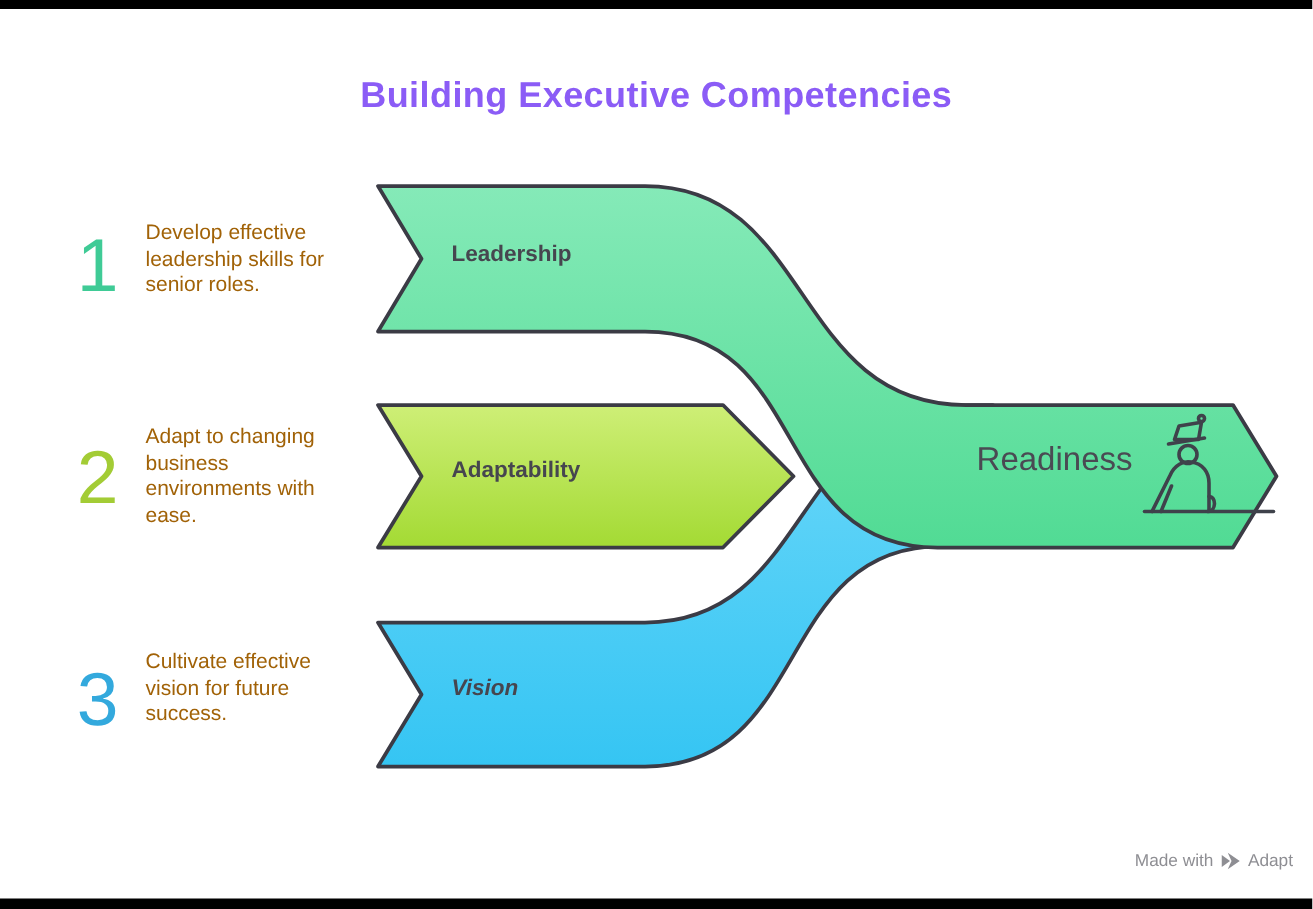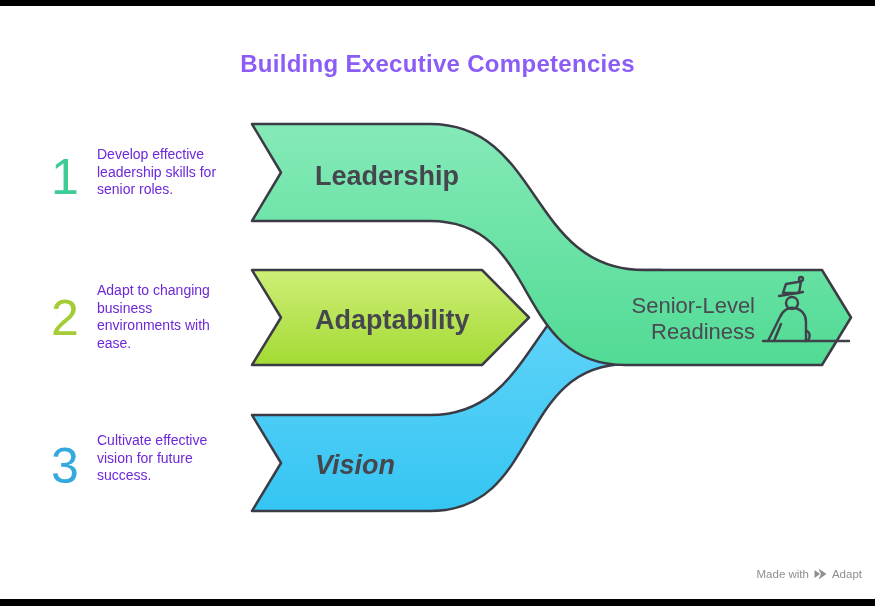--- a/index.html
+++ b/index.html
@@ -21,28 +21,28 @@
   .step-number{
     position:absolute;left:45px;width:40px;text-align:center;
     font-size:50px;font-weight:400;line-height:38px;
   }
   .step-number.n1{top:158px;color:#3fcb96;}
   .step-number.n2{top:299px;color:#a3cc35;}
   .step-number.n3{top:447px;color:#33a9dd;}
 
   .step-desc{
     position:absolute;left:97px;width:134px;
-    font-size:14px;line-height:17.5px;color:#6d28d9;
+    font-size:14px;line-height:17.5px;color:#a16207;
   }
   .step-desc.d1{top:146px;}
   .step-desc.d2{top:282px;}
   .step-desc.d3{top:432px;}
 
   .band-label{
-    position:absolute;left:315px;font-size:27px;font-weight:bold;color:#46464f;
+    position:absolute;left:301px;font-size:15px;font-weight:bold;color:#46464f;
   }
   .band-label.b1{top:161px;}
   .band-label.b2{top:305px;}
   .band-label.b3{top:450px;font-style:italic;}
 
   .outcome-label{
     position:absolute;left:600px;top:293px;width:155px;text-align:right;
     font-size:22px;line-height:26px;color:#4a4a53;font-weight:400;
   }
 
@@ -102,21 +102,20 @@
 
 <div class="step-number n2">2</div>
 <div class="step-desc d2">Adapt to changing business environments with ease.</div>
 <div class="band-label b2">Adaptability</div>
 
 <div class="step-number n3">3</div>
 <div class="step-desc d3">Cultivate effective vision for future success.</div>
 <div class="band-label b3">Vision</div>
 
 <div class="outcome-label">
-  <div>Senior-Level</div>
   <div>Readiness</div>
 </div>
 
 <div class="footer-badge">
   <span>Made with</span>
   <span class="logo">
     <svg width="13" height="12" viewBox="0 0 13 12">
       <path d="M0.5,2 L6,6 L0.5,10 Z" fill="#8e8e93"></path>
       <path d="M4.5,0.5 L12.5,6 L4.5,11.5 L7,6 Z" fill="#8e8e93"></path>
     </svg>

